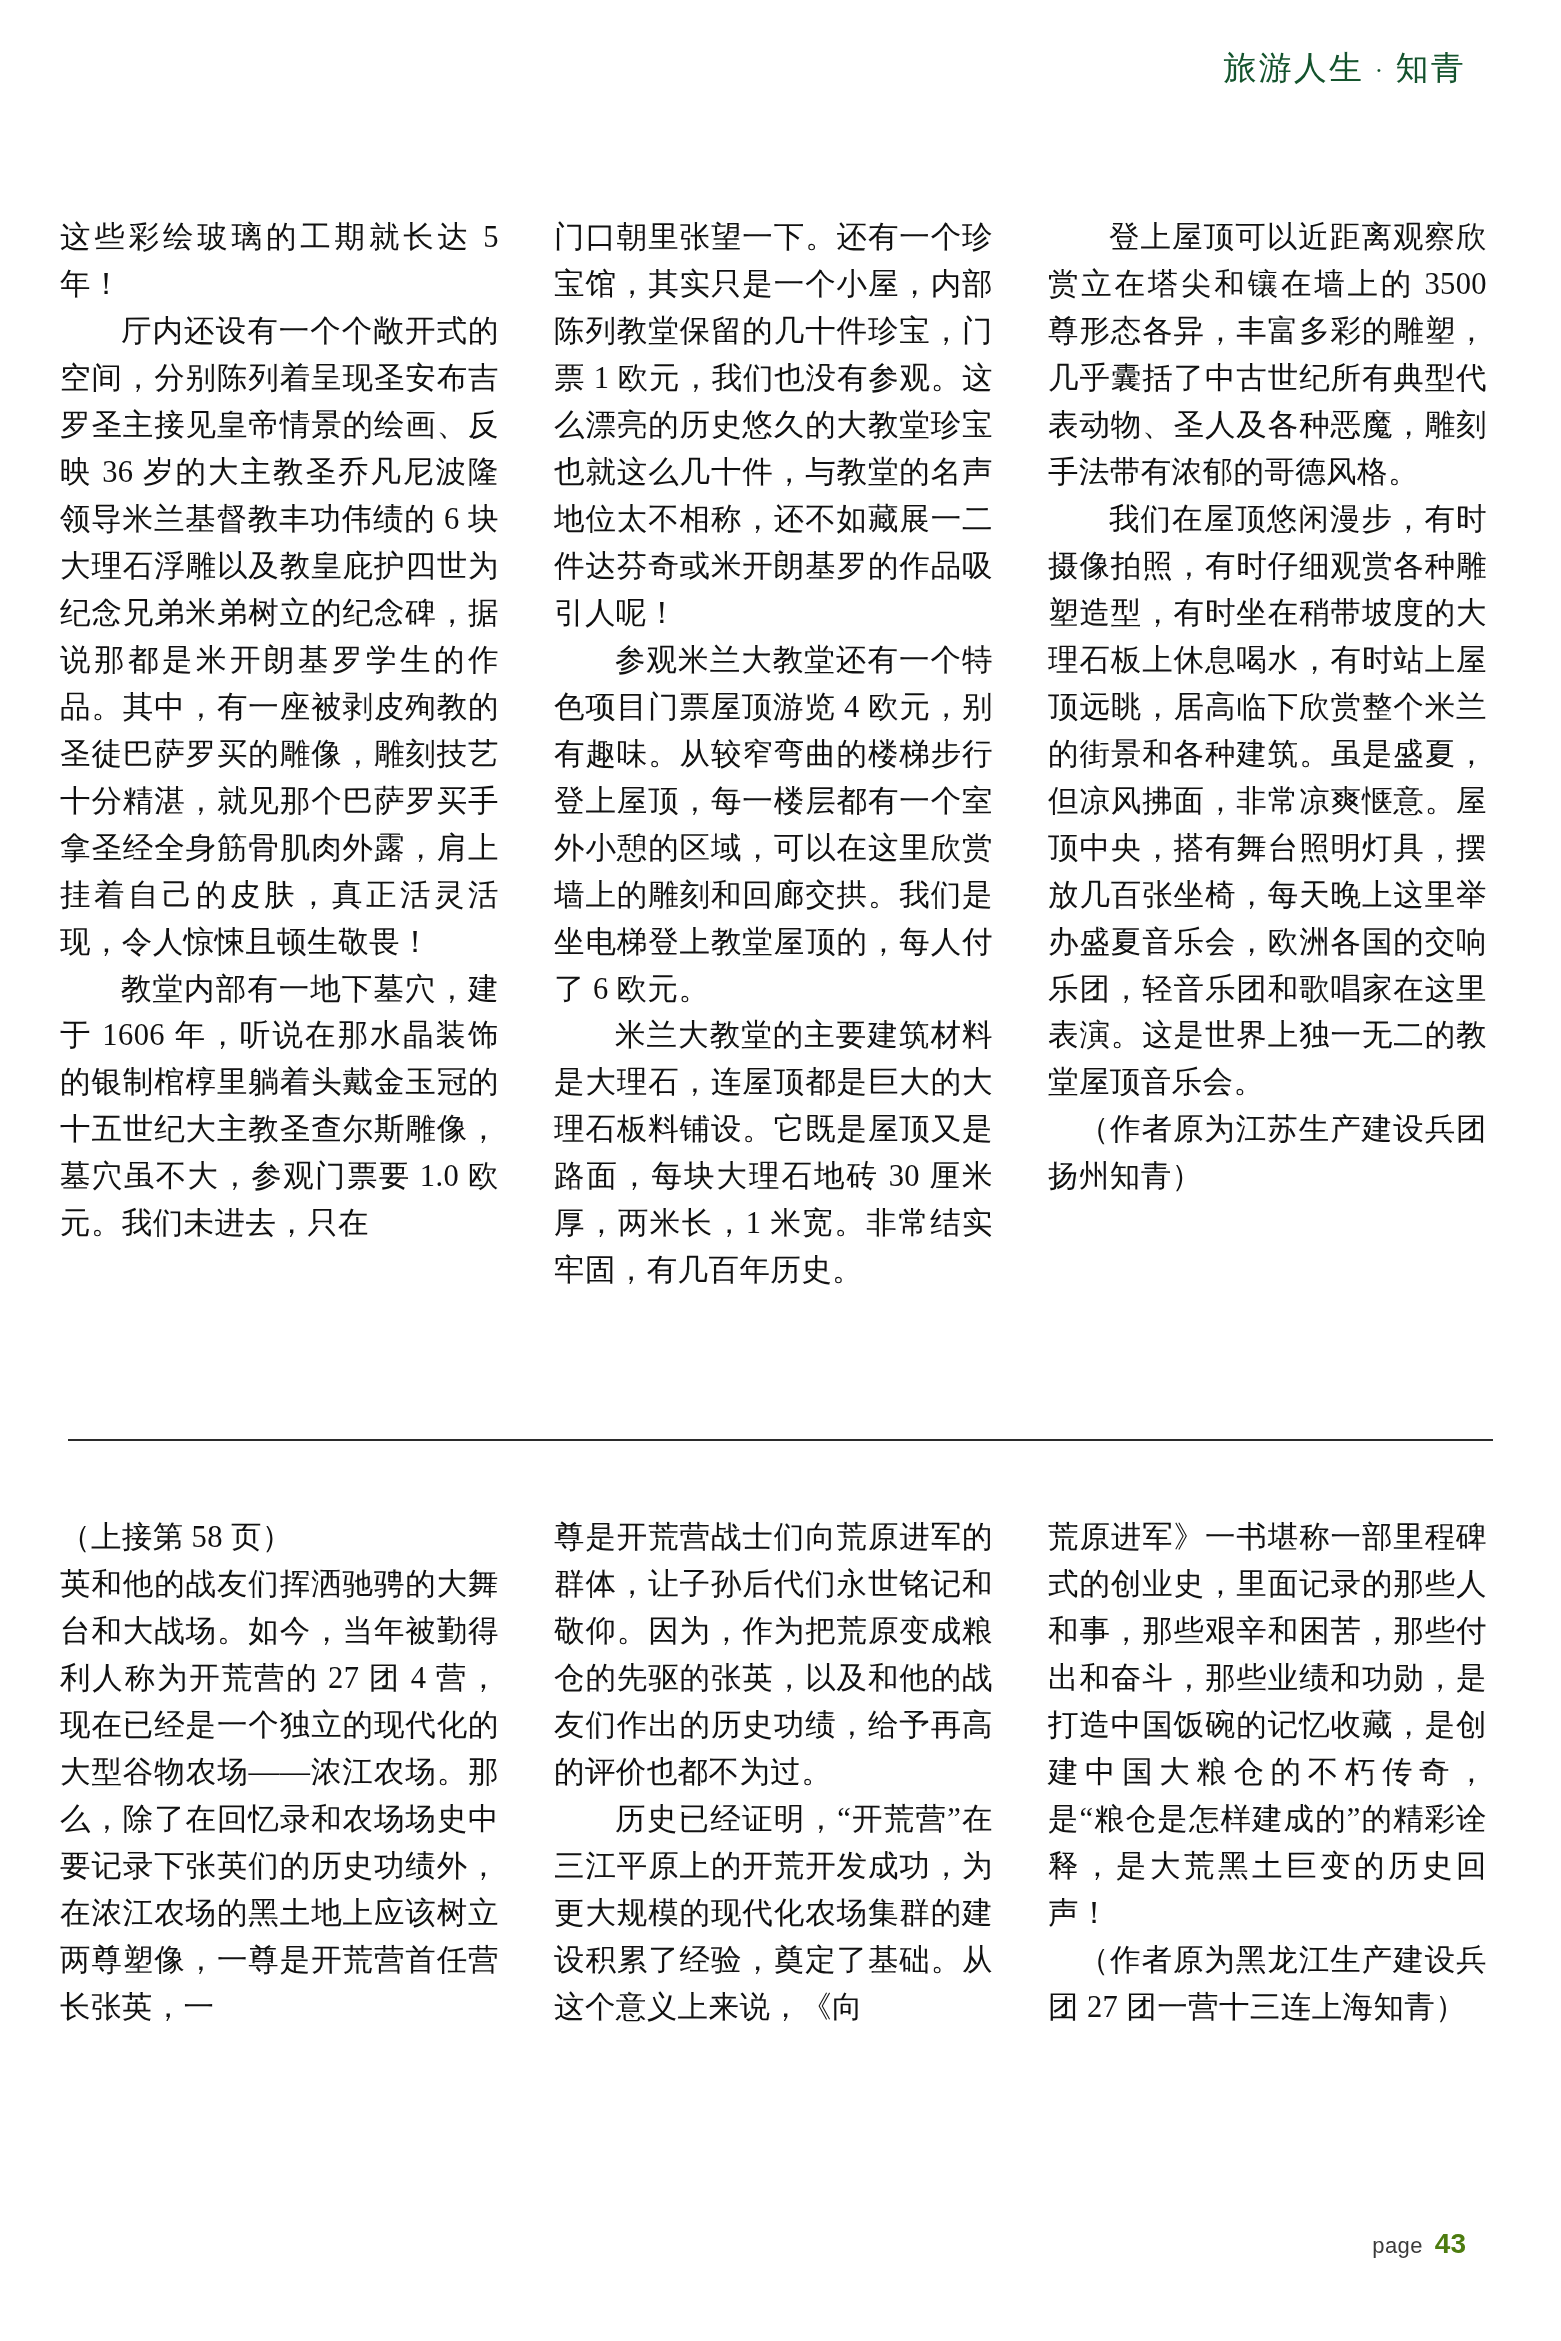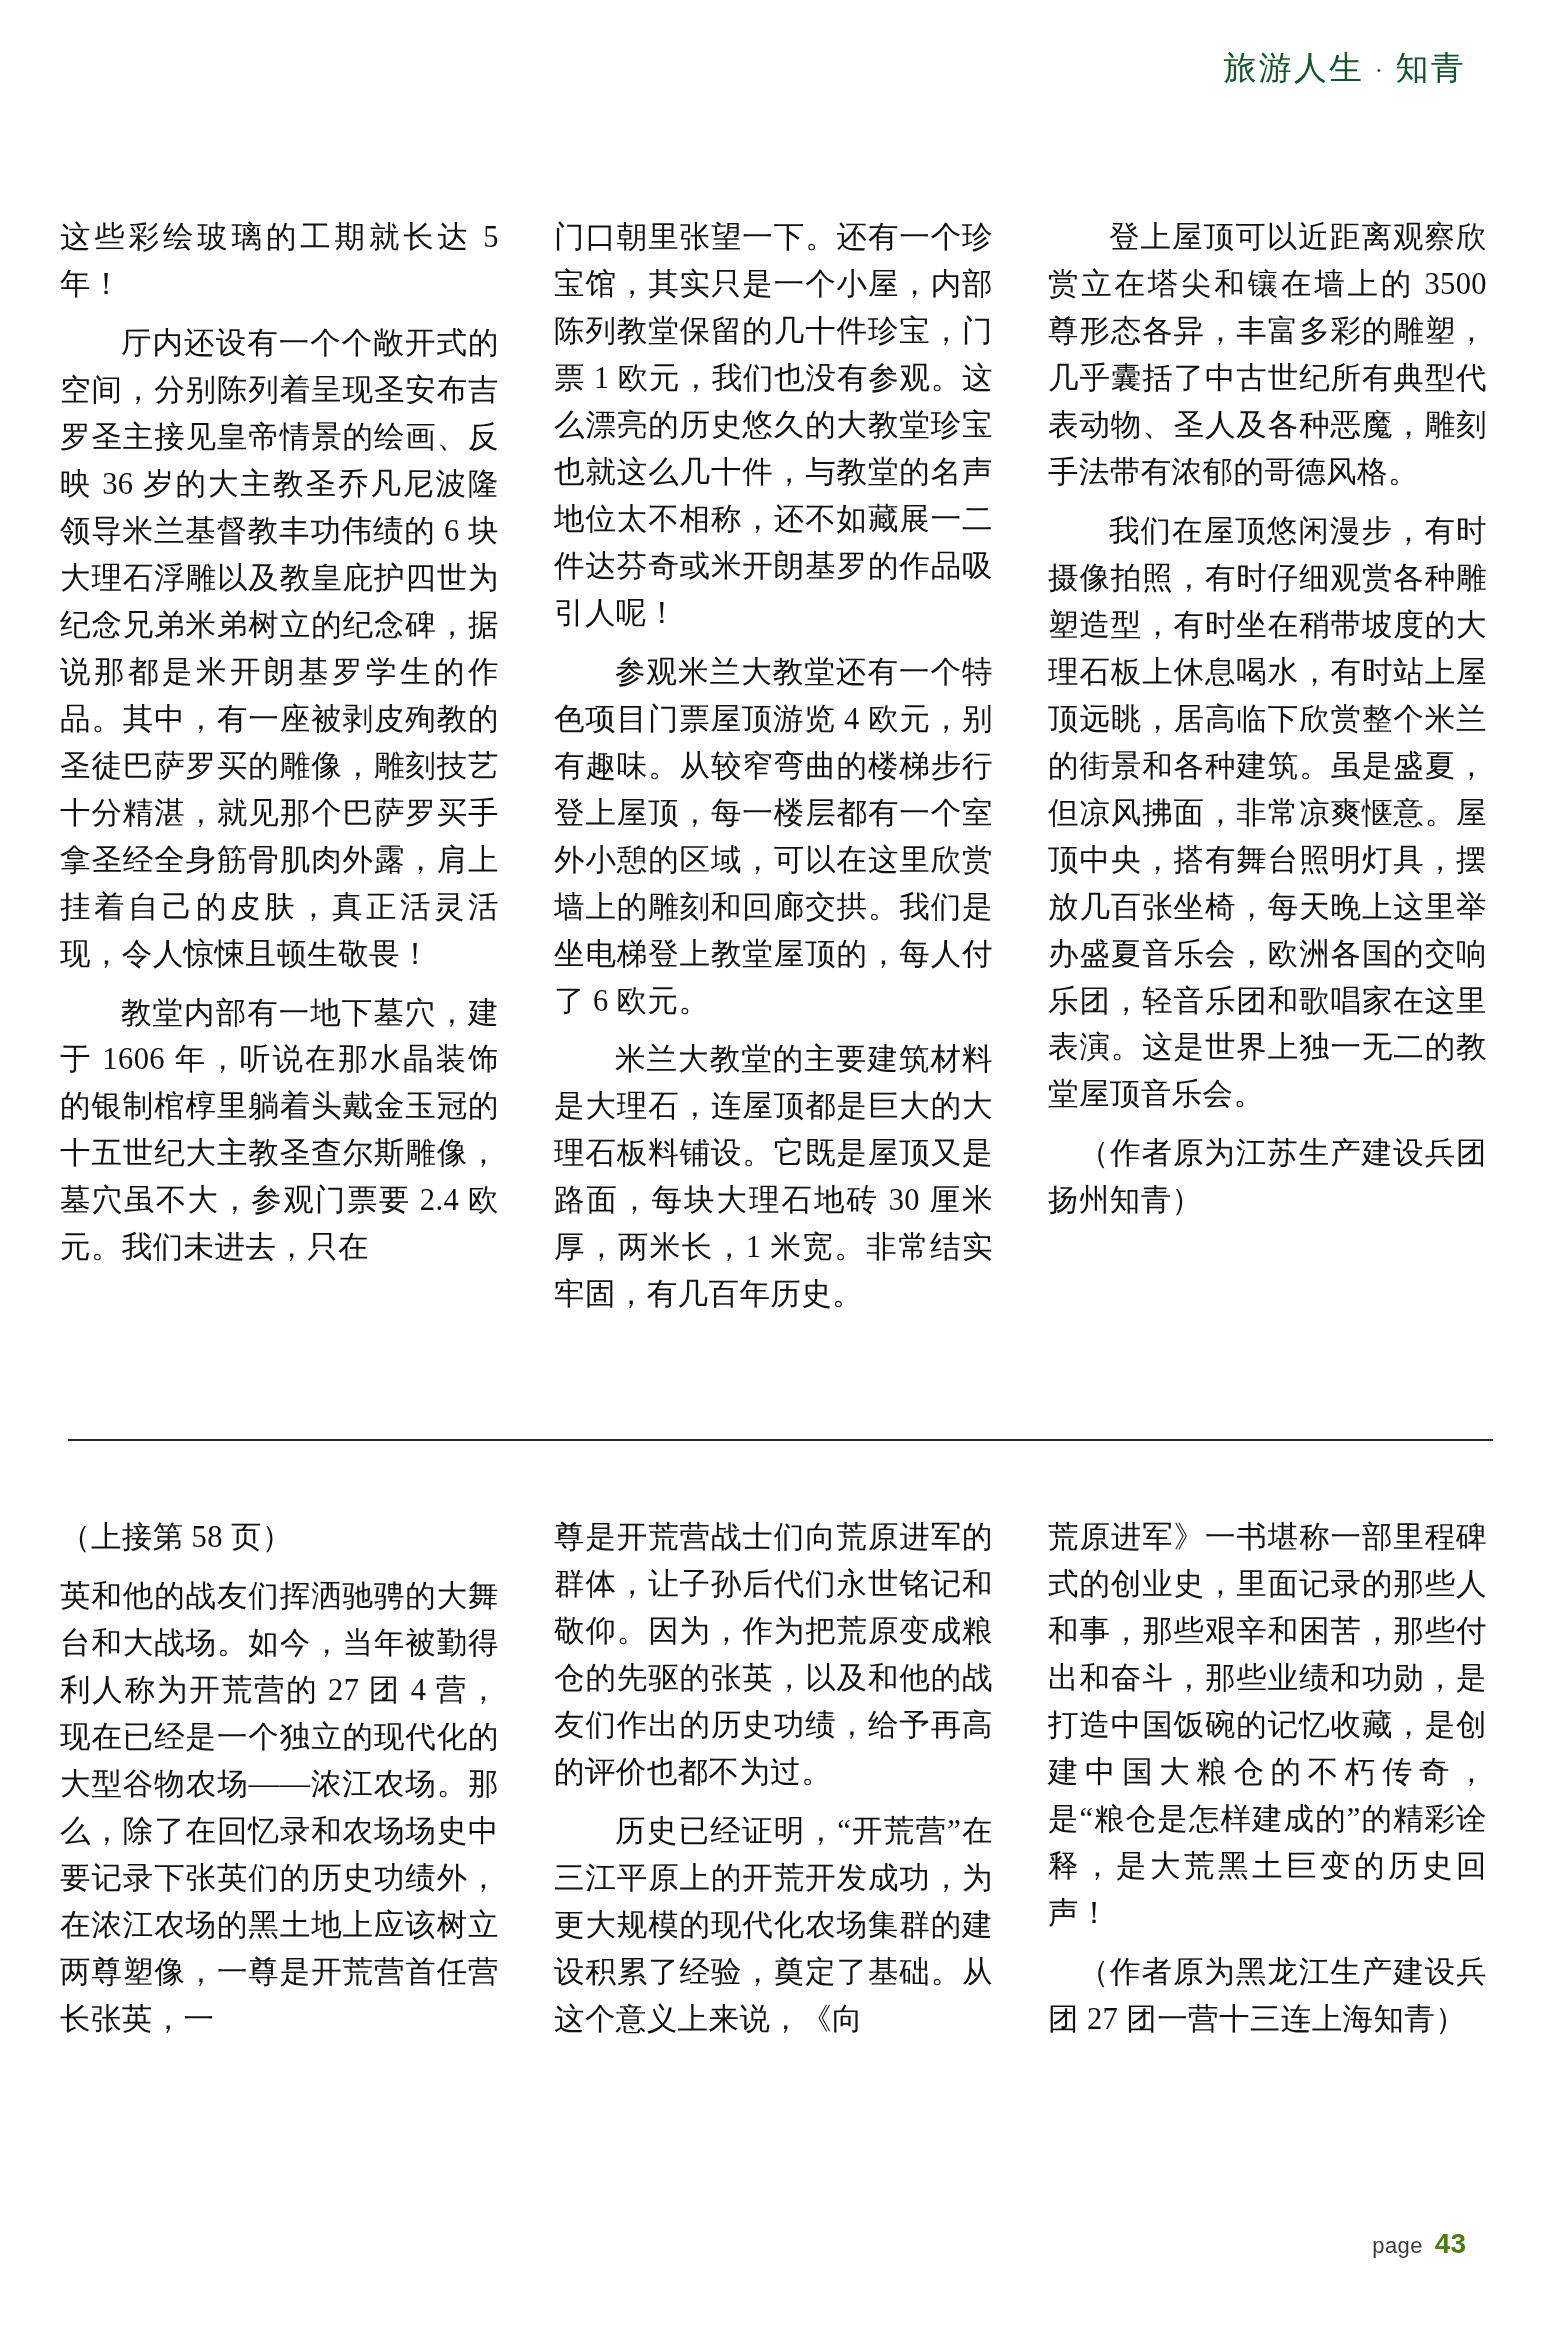--- a/index.html
+++ b/index.html
@@ -62,21 +62,21 @@
   p {
     margin: 0;
     font-size: 30.5px;
     line-height: 1.54;
     text-align: justify;
     text-justify: inter-ideograph;
     letter-spacing: 0.4px;
     color: #111;
   }
   p.indent { text-indent: 2em; }
-  p + p { margin-top: 12px; }
+  p + p { margin-top: 0px; }
 
   .sig {
     text-indent: 1em;
   }
 
   
   .divider {
     position: absolute;
     left: 68px;
     top: 1439px;
@@ -117,21 +117,21 @@
     <span class="sep">·</span>
     <span>知青</span>
   </div>
 
   <div class="article top">
     <div class="cols">
 
       <div class="col">
         <p>这些彩绘玻璃的工期就长达 5 年！</p>
         <p class="indent">厅内还设有一个个敞开式的空间，分别陈列着呈现圣安布吉罗圣主接见皇帝情景的绘画、反映 36 岁的大主教圣乔凡尼波隆领导米兰基督教丰功伟绩的 6 块大理石浮雕以及教皇庇护四世为纪念兄弟米弟树立的纪念碑，据说那都是米开朗基罗学生的作品。其中，有一座被剥皮殉教的圣徒巴萨罗买的雕像，雕刻技艺十分精湛，就见那个巴萨罗买手拿圣经全身筋骨肌肉外露，肩上挂着自己的皮肤，真正活灵活现，令人惊悚且顿生敬畏！</p>
-        <p class="indent">教堂内部有一地下墓穴，建于 1606 年，听说在那水晶装饰的银制棺椁里躺着头戴金玉冠的十五世纪大主教圣查尔斯雕像，墓穴虽不大，参观门票要 2.4 欧元。我们未进去，只在</p>
+        <p class="indent">教堂内部有一地下墓穴，建于 1606 年，听说在那水晶装饰的银制棺椁里躺着头戴金玉冠的十五世纪大主教圣查尔斯雕像，墓穴虽不大，参观门票要 1.0 欧元。我们未进去，只在</p>
       </div>
 
       <div class="col">
         <p>门口朝里张望一下。还有一个珍宝馆，其实只是一个小屋，内部陈列教堂保留的几十件珍宝，门票 1 欧元，我们也没有参观。这么漂亮的历史悠久的大教堂珍宝也就这么几十件，与教堂的名声地位太不相称，还不如藏展一二件达芬奇或米开朗基罗的作品吸引人呢！</p>
         <p class="indent">参观米兰大教堂还有一个特色项目门票屋顶游览 4 欧元，别有趣味。从较窄弯曲的楼梯步行登上屋顶，每一楼层都有一个室外小憩的区域，可以在这里欣赏墙上的雕刻和回廊交拱。我们是坐电梯登上教堂屋顶的，每人付了 6 欧元。</p>
         <p class="indent">米兰大教堂的主要建筑材料是大理石，连屋顶都是巨大的大理石板料铺设。它既是屋顶又是路面，每块大理石地砖 30 厘米厚，两米长，1 米宽。非常结实牢固，有几百年历史。</p>
       </div>
 
       <div class="col">
         <p class="indent">登上屋顶可以近距离观察欣赏立在塔尖和镶在墙上的 3500 尊形态各异，丰富多彩的雕塑，几乎囊括了中古世纪所有典型代表动物、圣人及各种恶魔，雕刻手法带有浓郁的哥德风格。</p>

